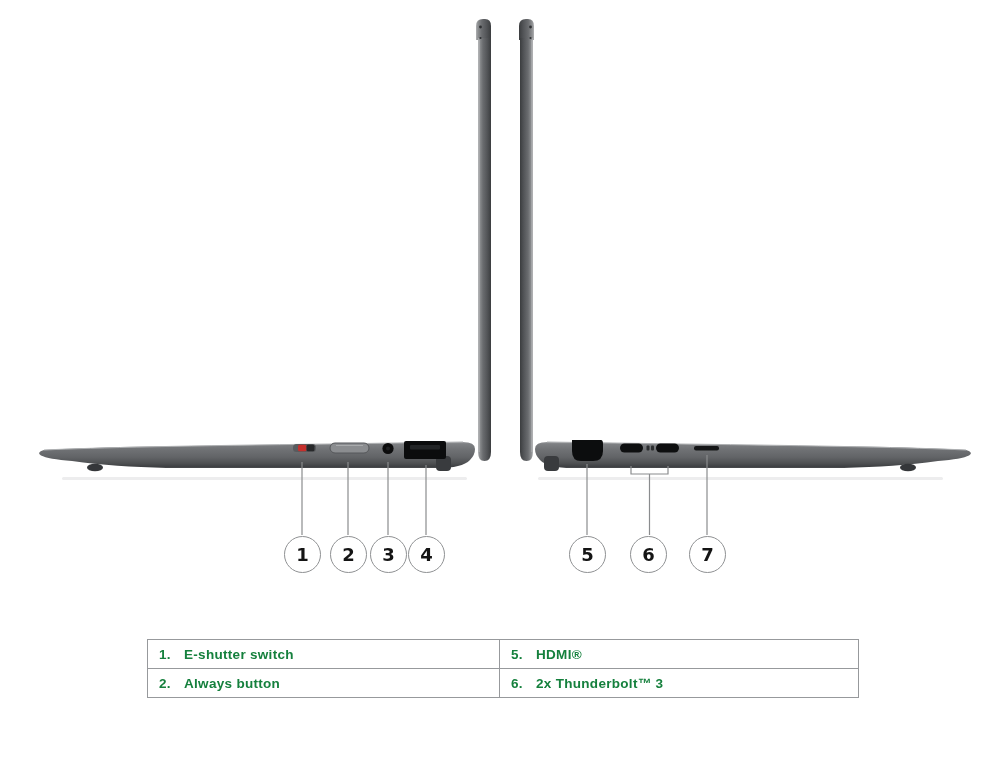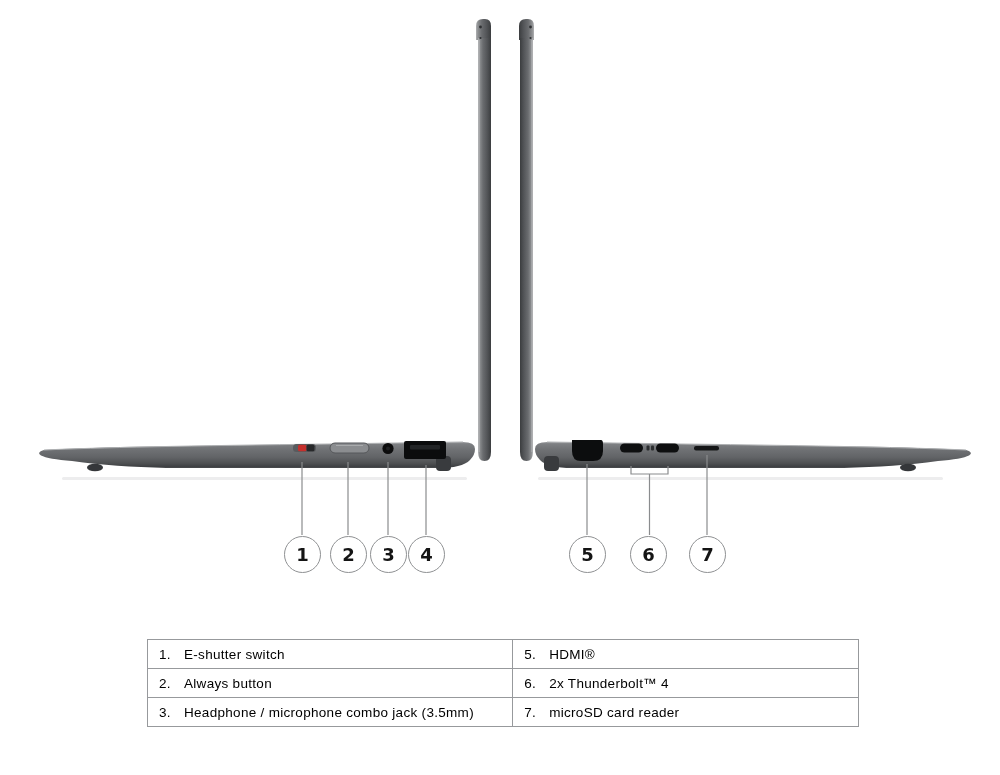--- a/index.html
+++ b/index.html
@@ -5,22 +5,22 @@
   html,body{margin:0;padding:0;background:#ffffff;}
   .stage{position:relative;width:1000px;height:775px;background:#ffffff;overflow:hidden;
          font-family:"Liberation Sans",sans-serif;}
   .diagram-svg{position:absolute;left:0;top:0;}
   .callout{position:absolute;width:37px;height:37px;box-sizing:border-box;
            border:1.6px solid #8f9193;border-radius:50%;background:#ffffff;
            display:flex;align-items:center;justify-content:center;
            font-family:"DejaVu Sans",sans-serif;font-weight:bold;font-size:18px;color:#141414;}
   .legend{position:absolute;left:147px;top:639px;width:712px;border-collapse:collapse;}
   .legend td{border:1px solid #97999c;height:28px;padding:0 6px 0 11px;
-             font-size:13.5px;color:#000000;letter-spacing:0.3px;vertical-align:middle;
-             white-space:nowrap;}
+             font-size:13.5px;color:#15803d;letter-spacing:0.3px;vertical-align:middle;
+             white-space:nowrap;font-weight:bold;}
   .legend td.c-left{width:353px;}
   .legend td.c-right{width:359px;}
   .legend .num{display:inline-block;width:25px;}
 </style>
 </head>
 <body>
 
 <div class="stage">
 
   <svg class="diagram-svg" width="1000" height="620" viewBox="0 0 1000 620">
@@ -137,27 +137,19 @@
       </td>
       <td class="c-right">
         <span class="num">5.</span><span>HDMI®</span>
       </td>
     </tr>
     <tr>
       <td class="c-left">
         <span class="num">2.</span><span>Always button</span>
       </td>
       <td class="c-right">
-        <span class="num">6.</span><span>2x Thunderbolt™ 4</span>
-      </td>
-    </tr>
-    <tr>
-      <td class="c-left">
-        <span class="num">3.</span><span>Headphone / microphone combo jack (3.5mm)</span>
-      </td>
-      <td class="c-right">
-        <span class="num">7.</span><span>microSD card reader</span>
+        <span class="num">6.</span><span>2x Thunderbolt™ 3</span>
       </td>
     </tr>
   </tbody>
     </table>
 
 </div>
 
 </body></html>

